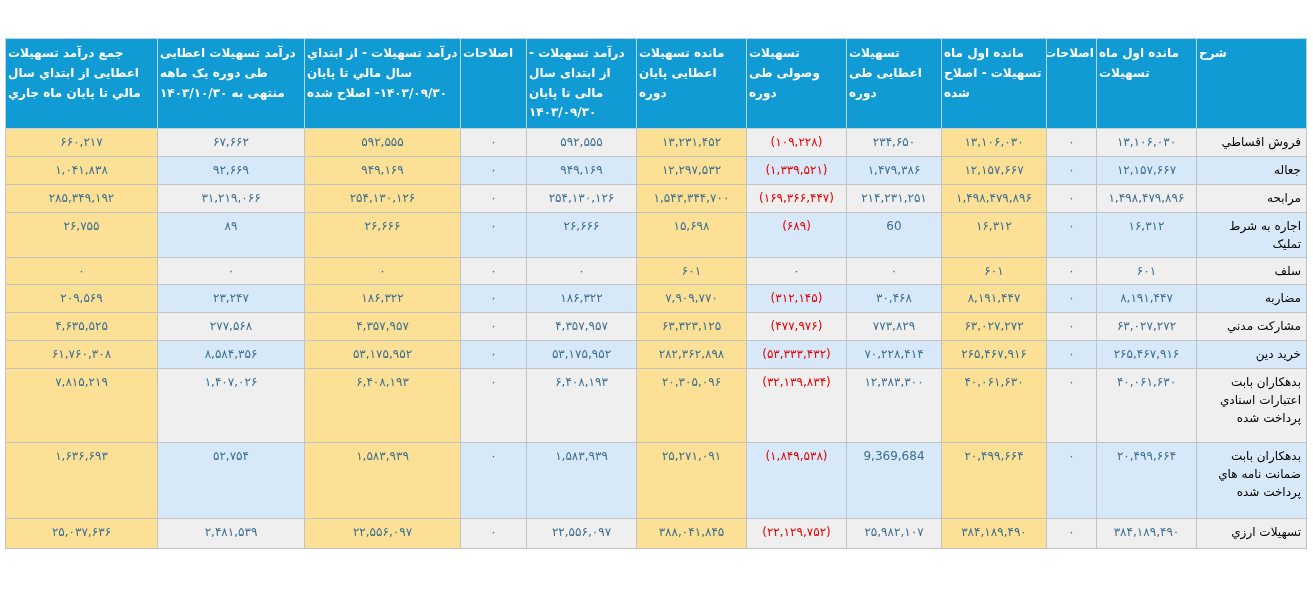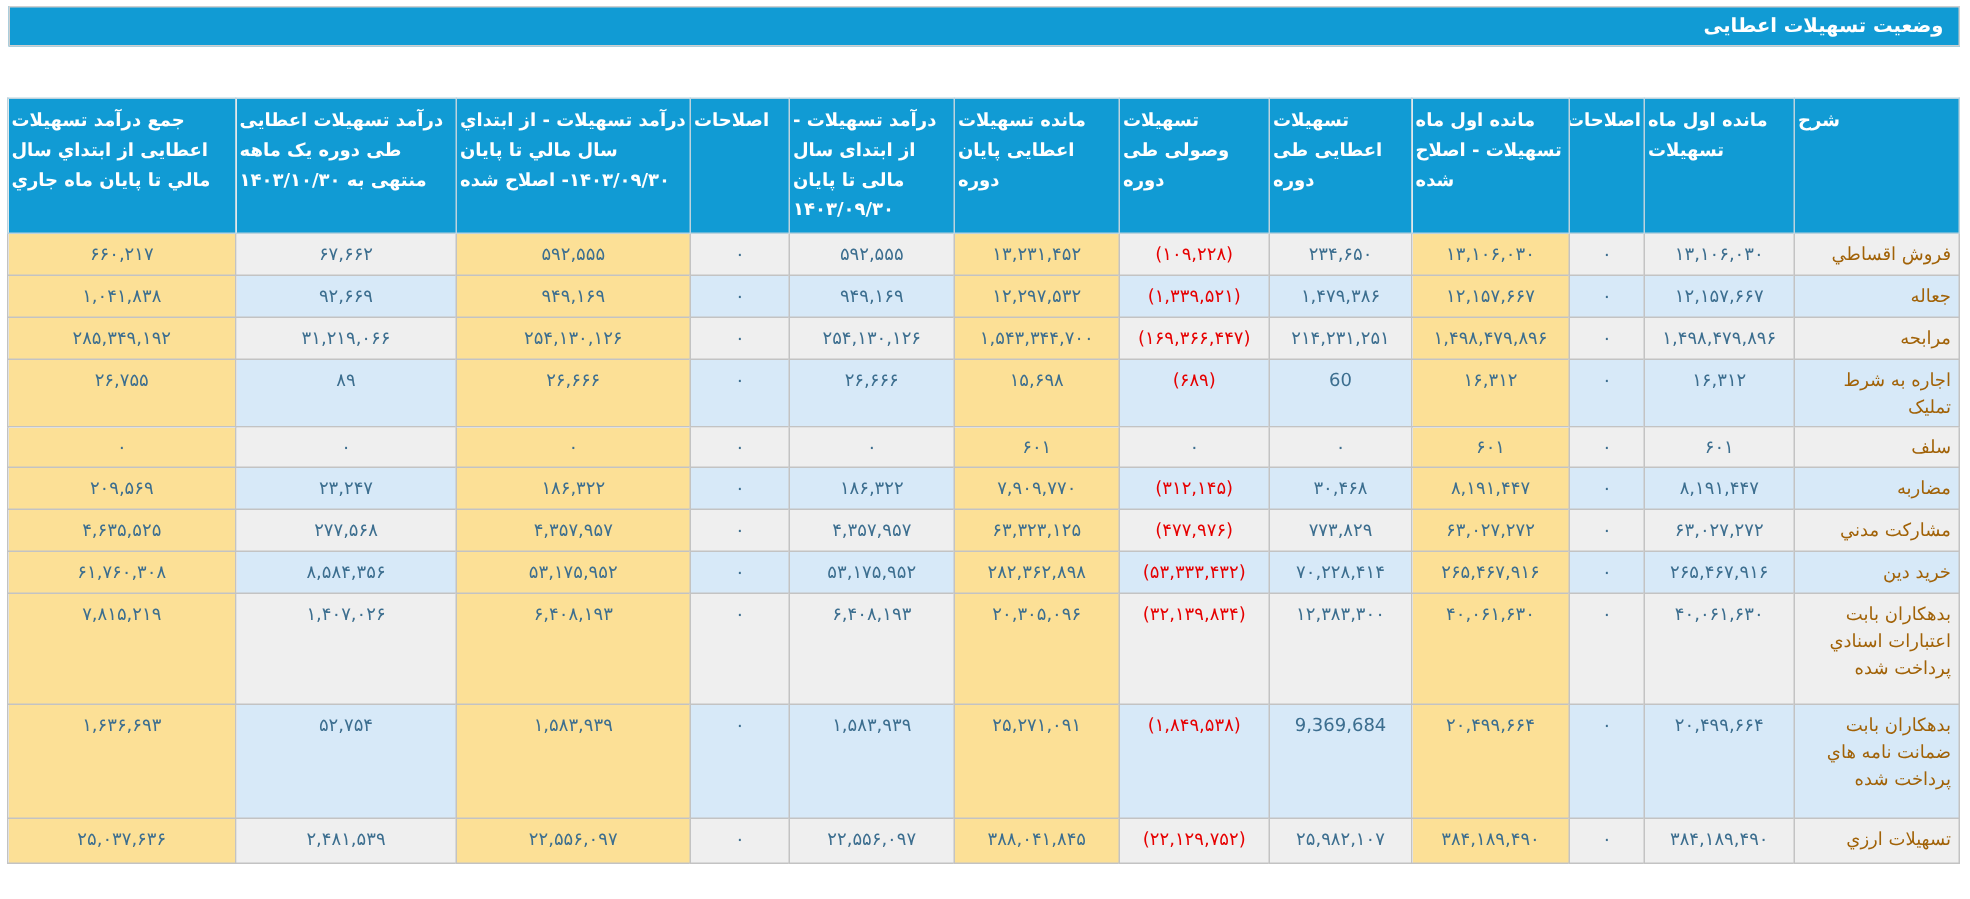--- a/index.html
+++ b/index.html
@@ -24,33 +24,32 @@
   }
   td{
     border:1px solid #c3c3c3;vertical-align:top;padding:4px 3px;line-height:1.5;
     color:#3c6e8f;overflow:hidden;
   }
   td.num{direction:ltr;text-align:center;}
   tr.odd  td{background:var(--row-gray,#efefef);}
   tr.even td{background:var(--row-blue,#d7e9f8);}
   td.wheat{background:var(--wheat,#fce096) !important;}
   td.neg{color:var(--neg,#e60000);}
-  td.label{text-align:right;color:#a16207;padding-right:5px;}
+  td.label{text-align:right;color:#000000;padding-right:5px;}
   tbody tr{height:28px;}
   tbody tr:nth-child(4){height:43px;}
   tbody tr:nth-child(5){height:23px;}
   tbody tr:nth-child(9){height:74px;}
   tbody tr:nth-child(10){height:76px;}
   tbody tr:nth-child(11){height:30px;}
 </style>
 </head>
 <body>
 
 <div class="page">
-  <div class="titlebar">وضعیت تسهیلات اعطایی</div>
 
   <table>
     <colgroup>
       <col style="width:110px">
         <col style="width:100px">
         <col style="width:50px">
       <col style="width:105px">
         <col style="width:95px">
         <col style="width:100px">
       <col style="width:110px">

